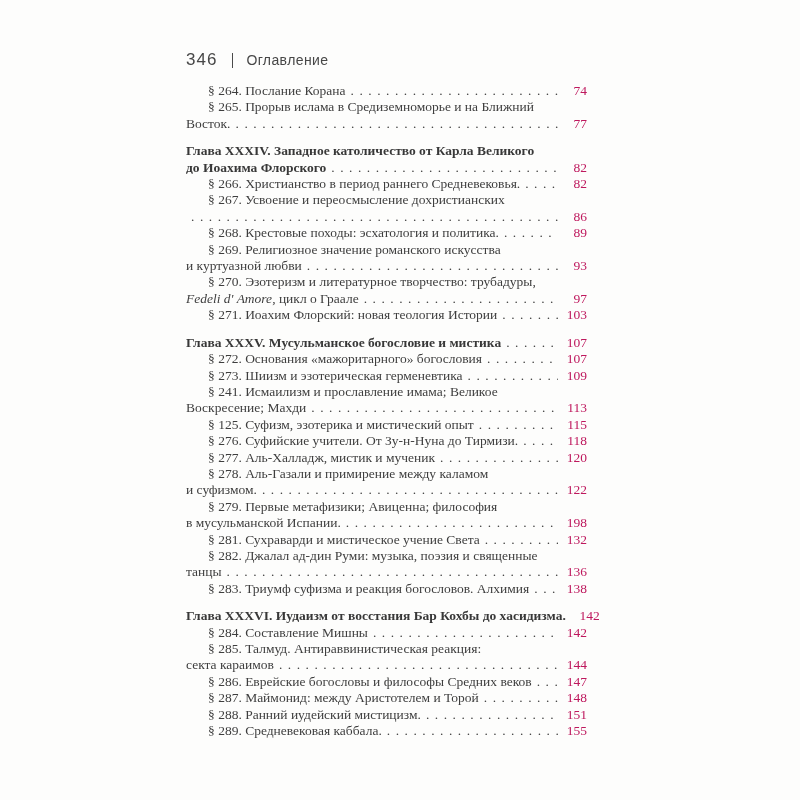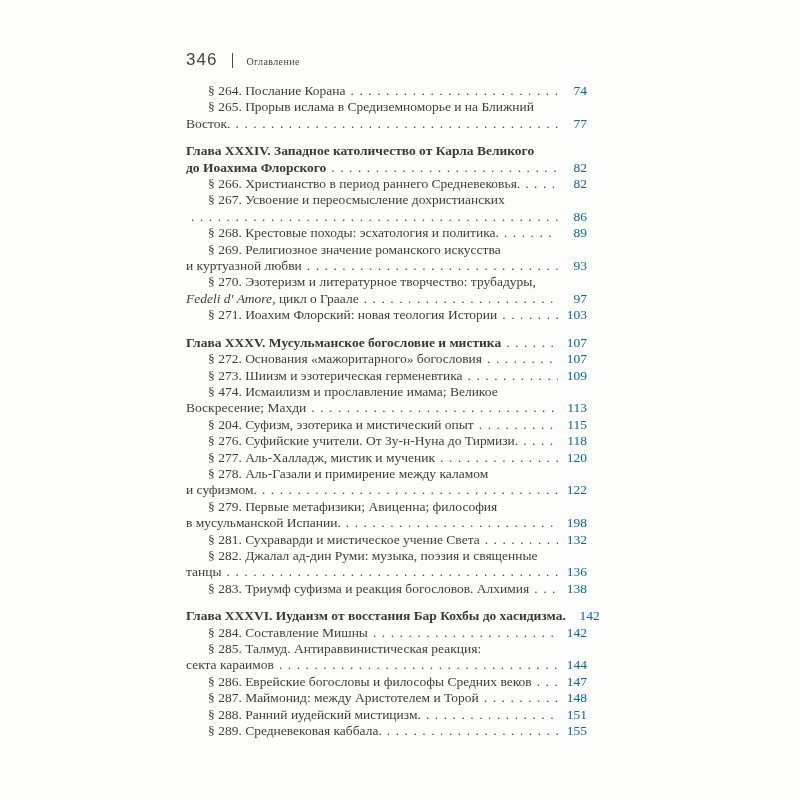--- a/index.html
+++ b/index.html
@@ -35,23 +35,22 @@
     letter-spacing: 1px;
   }
   .running-head .divider {
     width: 0;
     border-left: 1.6px solid #4a4a4a;
     height: 15px;
     margin: 0 13px 0 15px;
     align-self: center;
   }
   .running-head .head-title {
-    font-size: 10px;
+    font-size: 14px;
     letter-spacing: 0.4px;
-    font-family: Liberation Serif, serif;
   }
   .toc {
     font-size: 13.5px;
     line-height: 16.4px;
   }
   .entry.chapter {
     font-weight: bold;
     margin-top: 11px;
     color: #383838;
   }
@@ -77,21 +76,21 @@
     color: #454545;
   }
   .entry .dots::after {
     content: "..........................................................................";
     letter-spacing: 5.5px;
   }
   .entry .pg {
     min-width: 25px;
     text-align: right;
     font-weight: normal;
-    color: #0369a1;
+    color: #be185d;
   }
   .entry.chapter .pg { font-weight: normal; }
   .entry i { font-style: italic; }
 </style>
 </head>
 <body>
 
 <div class="canvas">
   <div class="page-content">
 
@@ -184,30 +183,30 @@
           </div>
         </div>
         <div class="entry section">
           <div class="line first last">
             <span class="txt">§ 273. Шиизм и эзотерическая герменевтика</span>
             <span class="dots"></span>
             <span class="pg">109</span>
           </div>
         </div>
         <div class="entry section">
-          <div class="line first"><span class="txt">§ 474. Исмаилизм и прославление имама; Великое</span></div>
+          <div class="line first"><span class="txt">§ 241. Исмаилизм и прославление имама; Великое</span></div>
           <div class="line last">
             <span class="txt">Воскресение; Махди</span>
             <span class="dots"></span>
             <span class="pg">113</span>
           </div>
         </div>
         <div class="entry section">
           <div class="line first last">
-            <span class="txt">§ 204. Суфизм, эзотерика и мистический опыт</span>
+            <span class="txt">§ 125. Суфизм, эзотерика и мистический опыт</span>
             <span class="dots"></span>
             <span class="pg">115</span>
           </div>
         </div>
         <div class="entry section">
           <div class="line first last">
             <span class="txt">§ 276. Суфийские учители. От Зу-н-Нуна до Тирмизи.</span>
             <span class="dots"></span>
             <span class="pg">118</span>
           </div>

